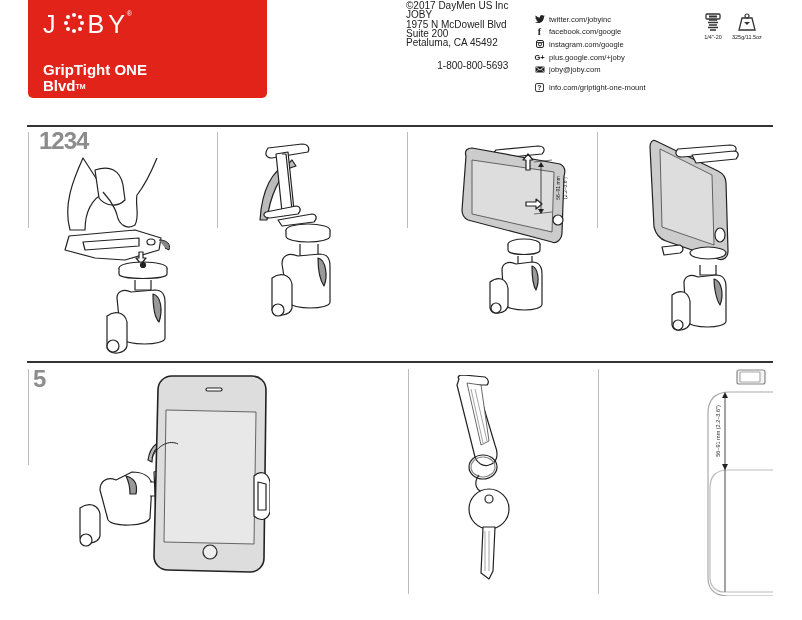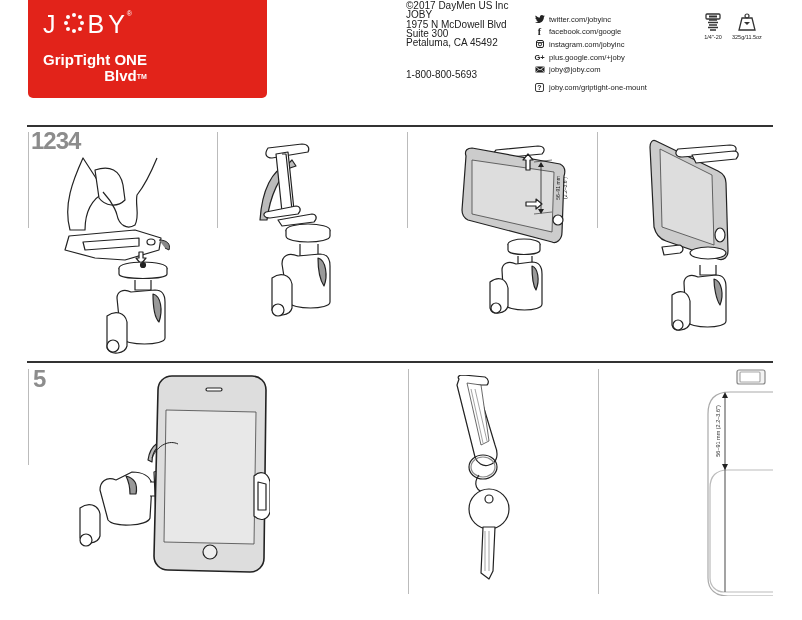--- a/index.html
+++ b/index.html
@@ -3,25 +3,25 @@
 <meta charset="utf-8">
 <style>
   html, body { margin:0; padding:0; }
   body { width:802px; height:620px; background:#ffffff; position:relative; overflow:hidden; font-family:"Liberation Sans", sans-serif; color:#222; }
   .page-bg { position:absolute; left:0; top:0; width:802px; height:612px; background:#ffffff; }
   .brand-box { position:absolute; left:28px; top:0; width:239px; height:98px; background:#e2231a; border-radius:0 0 5px 5px; color:#fff; }
   .brand-logo { position:absolute; left:15px; top:10px; font-size:25px; font-weight:400; letter-spacing:4px; display:flex; align-items:flex-start; }
   .brand-logo .o { display:inline-block; width:20px; height:20px; margin:3px 4px 0 4px; position:relative; }
   .brand-logo .o i { position:absolute; width:4px; height:4px; background:#fff; border-radius:50%; }
   .brand-logo sup { font-size:7px; margin-left:-2px; letter-spacing:0; }
-  .product-name { position:absolute; left:15px; top:52px; font-size:15px; font-weight:bold; line-height:16px;text-align:right; }
+  .product-name { position:absolute; left:15px; top:62px; font-size:15px; font-weight:bold; line-height:16px; }
   .product-name .tm { font-size:7px; font-weight:bold; vertical-align:2px; }
 
   .addr { position:absolute; left:406px; top:1px; font-size:10px; line-height:9.3px; color:#222; }
-  .addr .phone { margin-top:23px; }
+  .addr .phone { margin-top:14px;text-align:right; }
 
   .social { position:absolute; left:534px; top:13px; font-size:7.6px; color:#222; }
   .social .row { display:flex; align-items:center; height:12.6px; }
   .social .ic { width:11px; height:9px; margin-right:4px; display:inline-flex; align-items:center; justify-content:center; font-size:8px; font-weight:bold; color:#222; }
   .social .url-row { margin-top:5px; }
 
   .specs { position:absolute; left:704px; top:13px; display:flex; gap:10px; font-size:5.5px; color:#222; }
   .spec { display:flex; flex-direction:column; align-items:center; }
   .spec svg { margin-bottom:3px; }
 
@@ -56,21 +56,21 @@
   <div class="product-name">
     <div>GripTight ONE</div>
     <div><span>Blvd</span><span class="tm">TM</span></div>
   </div>
 </div>
 
 <div class="addr">
   <div>©2017 DayMen US Inc</div>
   <div>JOBY</div>
   <div>1975 N McDowell Blvd</div>
-  <div>Suite 300</div>
+  <div>Suite 200</div>
   <div>Petaluma, CA 45492</div>
   <div class="phone">1-800-800-5693</div>
 </div>
 
 <div class="social">
   <div class="row">
     <span class="ic">
       <svg width="10" height="8" viewBox="0 0 10 8">
           <path d="M10 1c-.4.2-.8.3-1.2.3.4-.3.7-.7.9-1.1-.4.2-.8.4-1.3.5C8 .3 7.5 0 6.9 0 5.8 0 4.9.9 4.9 2c0 .2 0 .3.1.5C3.3 2.4 1.8 1.6.7.4c-.2.3-.3.6-.3 1 0 .7.4 1.3.9 1.7-.3 0-.6-.1-.9-.3 0 1 .7 1.8 1.6 2-.3.1-.6.1-.9 0 .3.8 1 1.4 1.9 1.4C2.3 6.8 1.2 7.2 0 7.1.9 7.7 2 8 3.1 8c3.8 0 5.8-3.1 5.8-5.8v-.3c.4-.3.8-.6 1.1-.9z" fill="#222"></path>
         </svg>
@@ -82,21 +82,21 @@
     <span>facebook.com/google</span>
   </div>
   <div class="row">
     <span class="ic">
       <svg width="8" height="8" viewBox="0 0 8 8">
           <rect x="0.5" y="0.5" width="7" height="7" rx="1.5" fill="none" stroke="#222" stroke-width="1"></rect>
           <circle cx="4" cy="4.3" r="1.6" fill="none" stroke="#222" stroke-width="1"></circle>
           <rect x="0.5" y="2" width="7" height="0.8" fill="#222"></rect>
         </svg>
     </span>
-    <span>instagram.com/jobyinc</span>
+    <span>instagram.com/google</span>
   </div>
   <div class="row">
     <span class="ic" style="font-size:7.5px;">G+</span>
     <span>plus.google.com/+joby</span>
   </div>
   <div class="row">
     <span class="ic">
       <svg width="10" height="7" viewBox="0 0 10 7">
           <rect x="0.5" y="0.5" width="9" height="6" fill="#222"></rect>
           <path d="M0.5 0.5 L5 4 L9.5 0.5" fill="none" stroke="#fff" stroke-width="0.8"></path>
@@ -105,21 +105,21 @@
     </span>
     <span>joby@joby.com</span>
   </div>
   <div class="row url-row">
     <span class="ic">
       <svg width="9" height="9" viewBox="0 0 9 9">
           <rect x="0.5" y="0.5" width="8" height="8" rx="1.5" fill="none" stroke="#222" stroke-width="0.9"></rect>
           <text x="4.5" y="7" font-size="7" text-anchor="middle" font-family="Liberation Sans, sans-serif" font-weight="bold" fill="#222">?</text>
         </svg>
     </span>
-    <span>joby.com/griptight-one-mount</span>
+    <span>info.com/griptight-one-mount</span>
   </div>
 </div>
 
 <div class="specs">
   <div class="spec">
     <svg width="18" height="18" viewBox="0 0 18 18">
       <rect x="2" y="1" width="14" height="5" rx="1" fill="none" stroke="#333" stroke-width="1.3"></rect>
       <rect x="5" y="2.5" width="8" height="2" fill="#333"></rect>
       <path d="M5 7 h8 M4 9.5 h10 M5 12 h8 M4 14.5 h10 M6 17 h6" stroke="#333" stroke-width="1.4"></path>
     </svg>
@@ -140,21 +140,21 @@
 
 <div class="vdiv" style="left:28px;top:132px;height:96px;"></div>
 <div class="vdiv" style="left:217px;top:132px;height:96px;"></div>
 <div class="vdiv" style="left:407px;top:132px;height:96px;"></div>
 <div class="vdiv" style="left:597px;top:132px;height:96px;"></div>
 
 <div class="vdiv" style="left:28px;top:369px;height:96px;"></div>
 <div class="vdiv" style="left:408px;top:369px;height:225px;"></div>
 <div class="vdiv" style="left:598px;top:369px;height:225px;"></div>
 
-<div class="step-num" style="left:31px;top:127px;">1234</div>
+<div class="step-num" style="left:39px;top:127px;">1234</div>
 <div class="step-num" style="left:33px;top:365px;">5</div>
 
 <svg class="illus" style="left:55px;top:150px;" width="160" height="210" viewBox="0 0 160 210">
   <g fill="#fff" stroke="#222" stroke-width="1.2" stroke-linejoin="round">
 
     <path d="M28 8 C18 30 8 55 15 80 L30 80 C30 65 35 50 50 42 Z"></path>
     <path d="M40 20 C55 15 65 20 68 35 L70 50 C62 58 50 56 44 48 Z"></path>
     <path d="M48 42 C60 55 62 65 62 65 C64 75 72 80 80 75 C85 65 80 55 82 45 C90 35 95 25 102 8" fill="none"></path>
 
     <path d="M14 86 L80 80 L106 88 L104 100 L70 110 L40 108 L10 100 Z"></path>

